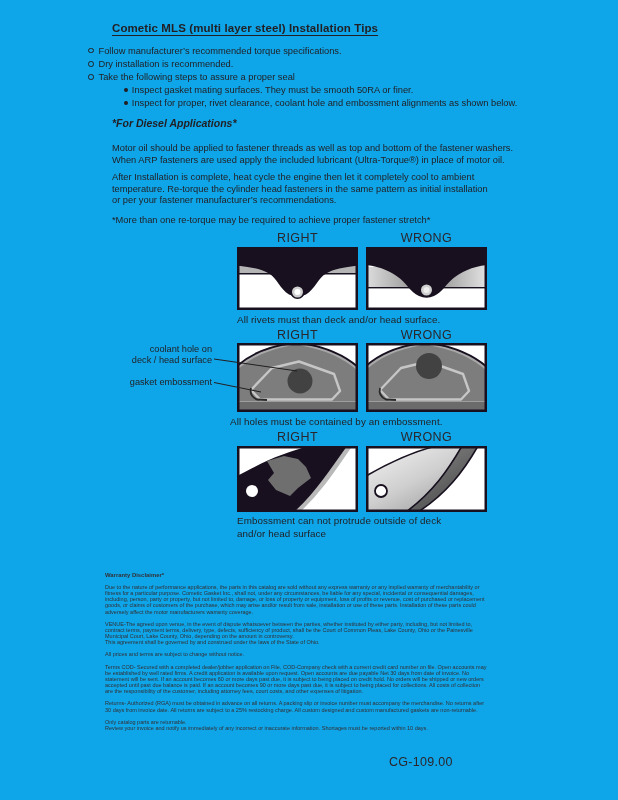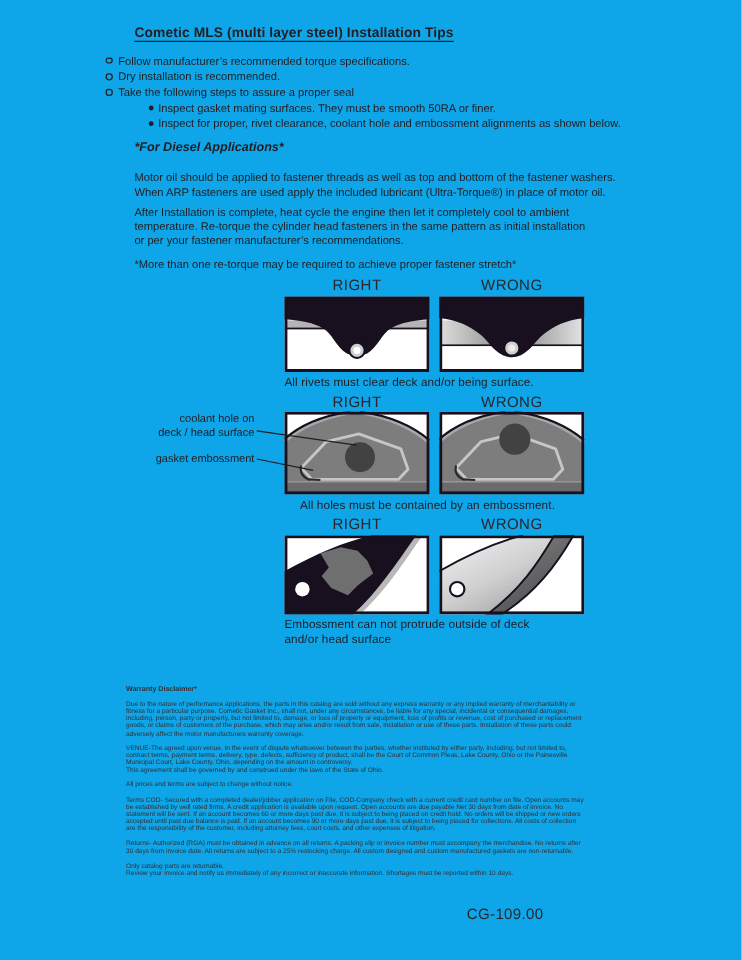--- a/index.html
+++ b/index.html
@@ -122,21 +122,21 @@
       <rect width="121" height="63" fill="#ffffff"></rect>
       <rect x="1" y="20" width="55" height="20.5" fill="url(#wgl)"></rect>
       <rect x="65" y="18" width="55" height="22.5" fill="url(#wgr)"></rect>
       <rect x="1" y="40" width="119" height="1.4" class="fi"></rect>
       <path class="fi" d="M0,0 H121 V18 C105,20 96,24.5 87,31.5 C80,37 77,44.5 68,49 Q60.5,52.5 53,49 C44,44.5 41,37 34,31.5 C25,24.5 16,20 0,18 Z"></path>
       <circle cx="60.5" cy="43" r="6.3" fill="#cfcfcf" stroke="#18101f" stroke-width="1.6"></circle>
       <circle cx="60.5" cy="43" r="3" fill="#ededed"></circle>
       <rect x="1.25" y="1.25" width="118.5" height="60.5" class="box-frame"></rect>
     </svg>
   </div>
-  <div class="abs dg-caption" style="left:237px; top:314px;">All rivets must clear deck and/or being surface.</div>
+  <div class="abs dg-caption" style="left:237px; top:314px;">All rivets must than deck and/or head surface.</div>
 
   <div class="abs dg-label" style="left:237px; top:328px;">RIGHT</div>
   <div class="abs dg-label" style="left:366px; top:328px;">WRONG</div>
 
   <div class="abs dg-box" style="left:237px; top:343px;">
     <svg width="121" height="69" viewBox="0 0 121 69">
       <rect width="121" height="69" fill="#7d7d7d"></rect>
       <rect x="1" y="59" width="119" height="9" fill="#6b6b6b"></rect>
       <rect x="1" y="58" width="119" height="1" fill="#9d9d9d"></rect>
       <path d="M0,0 H54 Q20,6 0,24 Z" fill="#ffffff"></path>
@@ -161,21 +161,21 @@
       <path d="M54,1 Q20,7 0,25" fill="none" stroke="#a9a9a9" stroke-width="3"></path>
       <path d="M64,1 Q99,7 121,26" fill="none" stroke="#a9a9a9" stroke-width="3"></path>
       <path class="si" d="M55,0 Q20,5 0,23" stroke-width="1.8"></path>
       <path class="si" d="M63,0 Q99,5 121,24" stroke-width="1.8"></path>
       <path d="M14,47 L35,25 L62,18.5 L97,31 L103,48 L95,56.5 L23,56.5 Z" fill="none" stroke="#c6c6c6" stroke-width="2.4" stroke-linejoin="round"></path>
       <path d="M14,45 Q12,53 20,56.5 L30,57" fill="none" stroke="#2b2b2b" stroke-width="1.8"></path>
       <circle cx="63" cy="23" r="13" fill="#424242"></circle>
       <rect x="1.25" y="1.25" width="118.5" height="66.5" class="box-frame"></rect>
     </svg>
   </div>
-  <div class="abs dg-caption" style="left:250px; top:416px;">All holes must be contained by an embossment.</div>
+  <div class="abs dg-caption" style="left:230px; top:416px;">All holes must be contained by an embossment.</div>
 
   <div class="abs ann-text" style="left:100px; top:344px;">
     <div>coolant hole on</div>
     <div>deck / head surface</div>
   </div>
   <div class="abs ann-text" style="left:100px; top:377px;">gasket embossment</div>
   <svg class="abs ptr-svg" style="left:100px; top:340px;" width="210" height="60">
     <line x1="114" y1="19" x2="197" y2="31" stroke="#221e21" stroke-width="1"></line>
     <line x1="114" y1="42.5" x2="161" y2="52" stroke="#221e21" stroke-width="1"></line>
   </svg>

